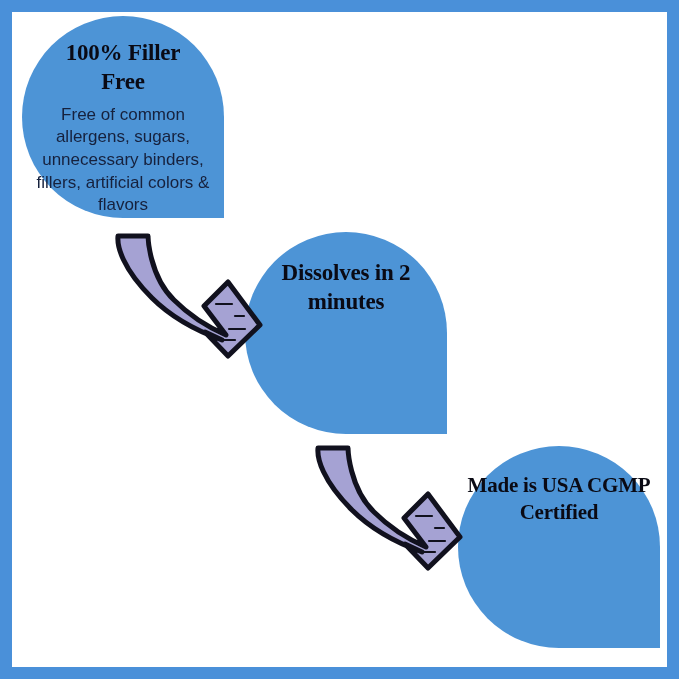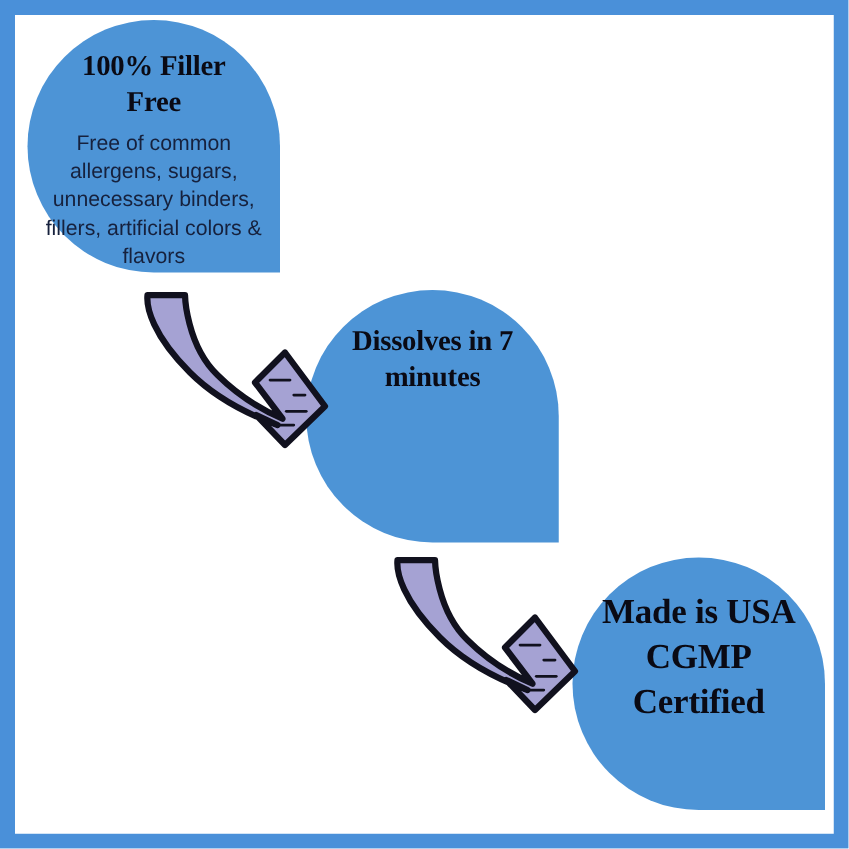--- a/index.html
+++ b/index.html
@@ -110,21 +110,21 @@
 
   
   #blob-cgmp {
     left: 446px;
     top: 446px;
     width: 202px;
     height: 202px;
     padding: 26px 6px 0 6px;
   }
   #blob-cgmp .blob-title {
-    font-size: 28px;
+    font-size: 21px;
     width: 195px;
     margin-bottom: 8px;
   }
   #blob-cgmp .blob-body {
     font-size: 14.5px;
     width: 190px;
   }
 
   
   .arrow {
@@ -177,21 +177,21 @@
         <g stroke="#11111e" stroke-width="2.2" stroke-linecap="round" fill="none">
           <line x1="112" y1="76" x2="128" y2="76"></line>
           <line x1="131" y1="88" x2="140" y2="88"></line>
           <line x1="125" y1="101" x2="141" y2="101"></line>
           <line x1="115" y1="112" x2="131" y2="112"></line>
         </g>
       </svg>
     </div>
 
     <div class="blob" id="blob-dissolves">
-      <div class="blob-title">Dissolves in 7 minutes</div>
+      <div class="blob-title">Dissolves in 2 minutes</div>
     </div>
 
     <div class="arrow" id="arrow-two">
       <svg viewBox="0 0 162 132" xmlns="http://www.w3.org/2000/svg">
         <g>
           <path d="M14,8
                    L44,8
                    C44,8 45,48 70,72
                    C88,90 106,100 122,107
                    L122,107

